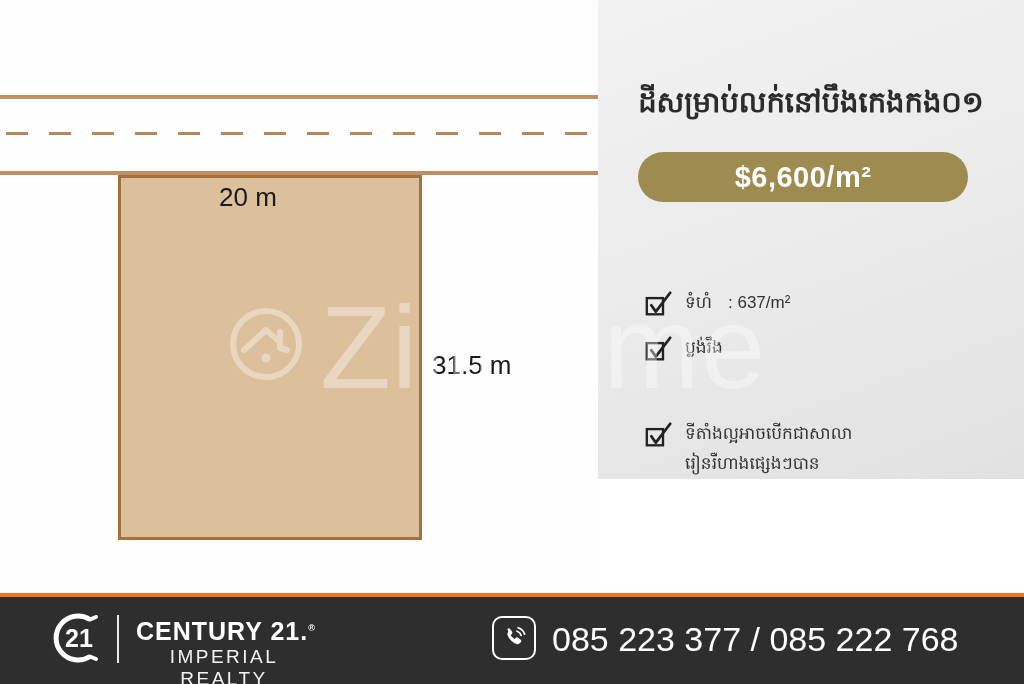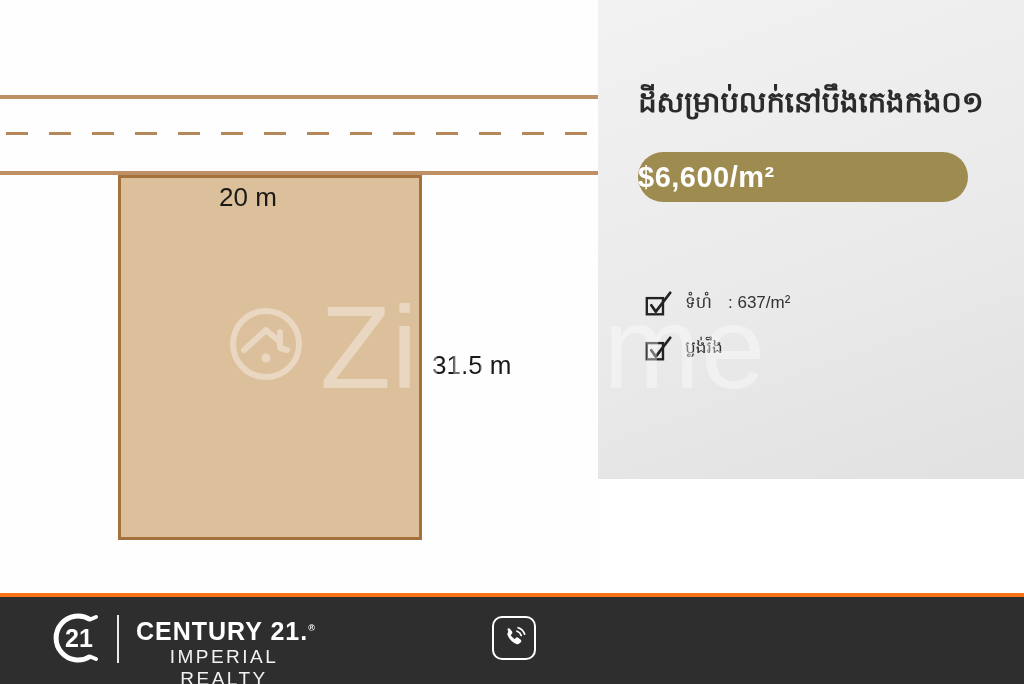--- a/index.html
+++ b/index.html
@@ -24,21 +24,21 @@
   .wm-icon{position:absolute;left:226px;top:304px;}
   .wm-text{position:absolute;left:320px;top:290px;font-size:116px;line-height:1;
      font-weight:400;letter-spacing:1px;color:rgba(255,255,255,0.38);}
 
   
   #right-panel{position:absolute;left:598px;top:0;width:426px;height:479px;
      background:linear-gradient(160deg,#f2f2f2 0%,#eaeaea 55%,#e1e1e1 100%);}
   .listing-title{position:absolute;left:0;top:84px;width:426px;text-align:center;
      font-size:29px;font-weight:700;color:#2b2b2b;white-space:nowrap;}
   .price-pill{position:absolute;left:40px;top:152px;width:330px;height:50px;border-radius:25px;
-     background:#9d8b4f;display:flex;align-items:center;justify-content:flex-start;}
+     background:#9d8b4f;display:flex;align-items:center;justify-content:center;}
   .price-pill span{font-size:29px;font-weight:700;color:#ffffff;letter-spacing:0.5px;}
   .feature-row{position:absolute;left:47px;display:flex;align-items:flex-start;gap:13px;}
   .feature-row svg{flex:0 0 auto;margin-top:2px;}
   .feature-text{font-size:17px;color:#333333;line-height:30px;white-space:pre-line;max-width:320px;}
   .feature-value{margin-left:16px;}
   .f1{top:288px;} .f2{top:333px;} .f3{top:378px;} .f4{top:419px;}
 
   
   #footer{position:absolute;left:0;top:593px;width:1024px;height:91px;box-sizing:border-box;
      background:#2e2e2e;border-top:4px solid #f97316;z-index:3;}
@@ -82,20 +82,28 @@
 
     <div class="feature-row f2">
       <svg width="27" height="27" viewBox="0 0 30 30">
         <rect x="2" y="9" width="18" height="18" fill="none" stroke="#222" stroke-width="2.6"></rect>
         <path d="M7 17 L12 24 L28 3" fill="none" stroke="#222" stroke-width="3" stroke-linecap="round" stroke-linejoin="round"></path>
       </svg>
       <div class="feature-text">ប្លង់រឹង</div>
     </div>
 
 
+    <div class="feature-row f4">
+      <svg width="27" height="27" viewBox="0 0 30 30">
+        <rect x="2" y="9" width="18" height="18" fill="none" stroke="#222" stroke-width="2.6"></rect>
+        <path d="M7 17 L12 24 L28 3" fill="none" stroke="#222" stroke-width="3" stroke-linecap="round" stroke-linejoin="round"></path>
+      </svg>
+      <div class="feature-text">ទីតាំងល្អអាចបើកជាសាលា
+រៀនរឺហាងផ្សេងៗបាន</div>
+    </div>
   </div>
 
   <div id="watermark">
     <svg class="wm-icon" width="80" height="80" viewBox="0 0 80 80">
       <circle cx="40" cy="40" r="33" fill="none" stroke="rgba(255,255,255,0.38)" stroke-width="6"></circle>
       <path d="M18 46 L40 26 L54 38 M54 28 L54 44 L61 46" fill="none" stroke="rgba(255,255,255,0.38)" stroke-width="6" stroke-linecap="round" stroke-linejoin="round"></path>
       <circle cx="40" cy="54" r="4.5" fill="rgba(255,255,255,0.38)"></circle>
     </svg>
     <div class="wm-text">Zillhome</div>
   </div>
@@ -111,15 +119,16 @@
       <div class="brand-name"><span>CENTURY 21.</span><span class="brand-reg">®</span></div>
       <div class="brand-sub">IMPERIAL REALTY</div>
     </div>
     <div class="phone-badge">
       <svg width="28" height="28" viewBox="0 0 24 24">
         <path d="M6.4 4.2c.7-.7 1.8-.6 2.4.2l1.5 2.1c.4.6.4 1.5-.2 2l-.9.9c.6 1.3 2.1 2.8 3.4 3.4l.9-.9c.5-.6 1.4-.6 2-.2l2.1 1.5c.8.6.9 1.7.2 2.4l-1 1c-.7.7-1.8 1-2.8.6-3.1-1.3-6.2-4.4-7.5-7.5-.4-1-.1-2.1.6-2.8z" fill="#ffffff"></path>
         <path d="M14.6 6.2 a5.5 5.5 0 0 1 3.6 3.6" fill="none" stroke="#ffffff" stroke-width="1.5" stroke-linecap="round"></path>
         <path d="M15.6 3.2 a8.8 8.8 0 0 1 5.5 5.5" fill="none" stroke="#ffffff" stroke-width="1.5" stroke-linecap="round"></path>
       </svg>
     </div>
+    <div class="phone-numbers">085 223 377 / 085 222 768</div>
   </div>
 
 </div>
 
 </body></html>

